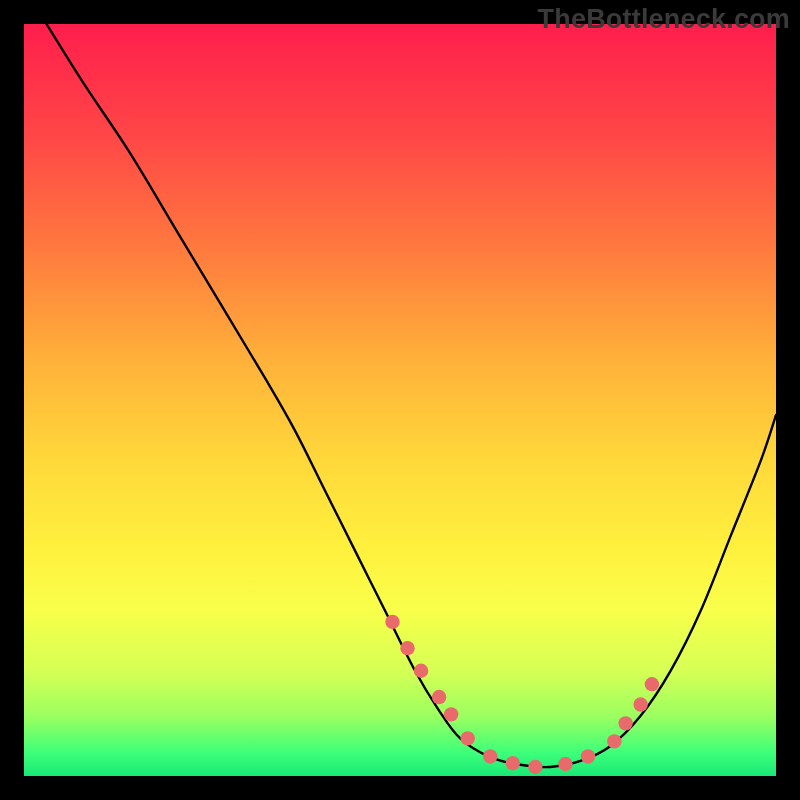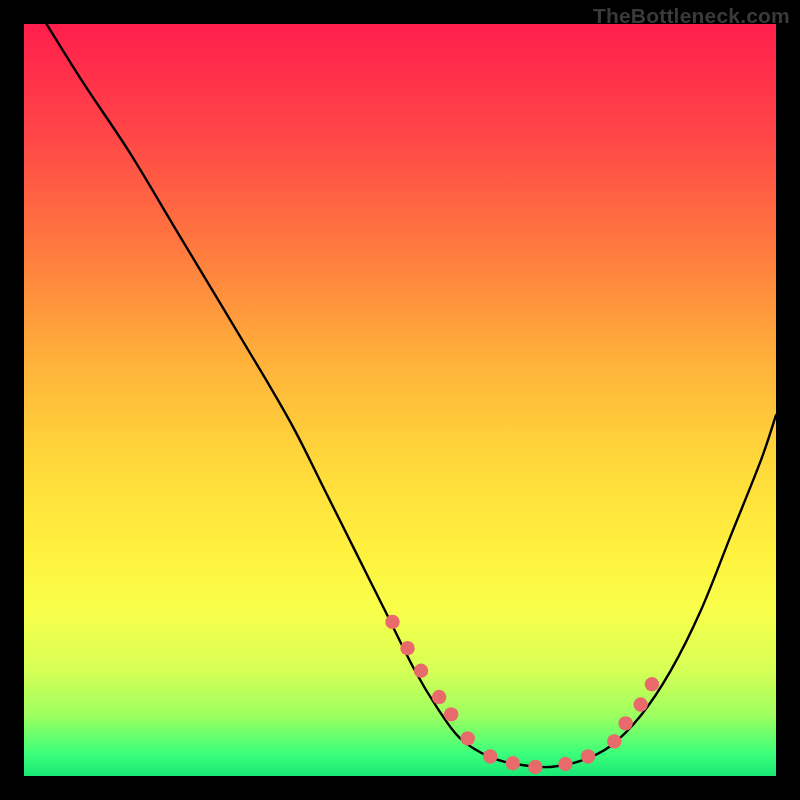--- a/index.html
+++ b/index.html
@@ -38,21 +38,21 @@
       #9cff60 92%,
       #3cff7a 97%,
       #18e876 100%
     );
   }
   .watermark {
     position: absolute;
     top: 4px;
     right: 10px;
     color: #3a3a3a;
-    font-size: 21px;
+    font-size: 27px;
     font-weight: 600;
     letter-spacing: 0.2px;
     user-select: none;
   }
   svg { display: block; }
 </style>
 </head>
 <body>
 
 <div class="frame">

